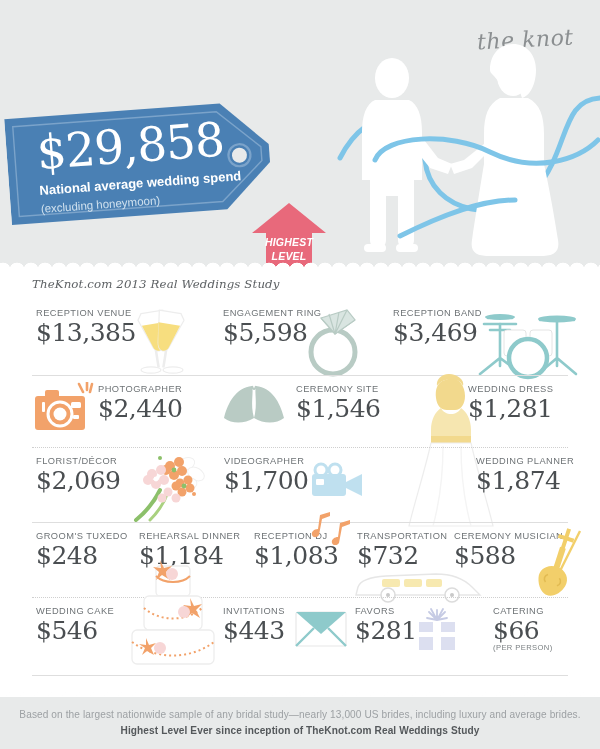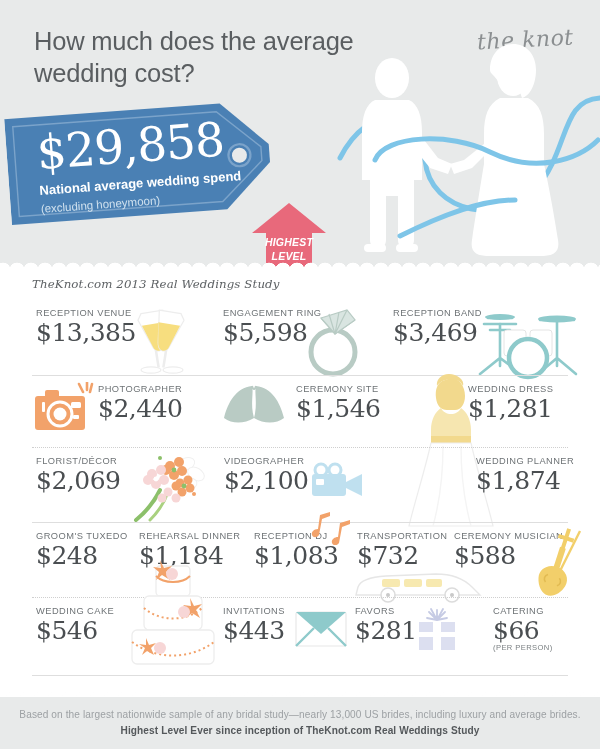--- a/index.html
+++ b/index.html
@@ -124,21 +124,20 @@
     font-size:10.1px;color:#54585b;font-weight:bold;letter-spacing:0.1px;
   }
 </style>
 </head>
 <body>
 
 <div id="page">
 
   <div class="header">
 
-    <div class="title">How much does the average wedding cost?</div>
     <div class="logo">the knot</div>
 
     <div class="couple">
       <svg width="270" height="232" viewBox="0 0 270 232">
 
         <path d="M10,118 C40,60 90,70 95,120 C100,175 175,185 205,150 C240,110 230,60 270,58" fill="none" stroke="#7ec5e8" stroke-width="5" stroke-linecap="round"></path>
 
         <g fill="#ffffff">
           <ellipse cx="62" cy="38" rx="17" ry="20"></ellipse>
           <path d="M45,60 C36,64 32,76 32,92 L32,140 L40,140 L40,200 C40,206 44,208 48,208
@@ -347,21 +346,21 @@
           <circle cx="44" cy="20" r="2.4" fill="#8cc06a"></circle>
           <circle cx="54" cy="36" r="2.4" fill="#8cc06a"></circle>
           <circle cx="26" cy="29" r="2.4" fill="#ffffff"></circle>
           <circle cx="30" cy="8" r="2" fill="#8cc06a"></circle>
           <circle cx="64" cy="44" r="2" fill="#f2a26a"></circle>
         </svg>
       </div>
 
       <div class="item" style="left:224px;top:8px;">
         <div class="lbl">VIDEOGRAPHER</div>
-        <div class="amt">$2,100</div>
+        <div class="amt">$1,700</div>
       </div>
       <div class="ico" style="left:308px;top:14px;">
         <svg width="62" height="44" viewBox="0 0 62 44">
           <rect x="4" y="12" width="34" height="22" rx="3" fill="#bfe0ef"></rect>
           <path d="M38,20 L54,12 L54,34 L38,26 Z" fill="#bfe0ef"></path>
           <circle cx="13" cy="8" r="6" fill="none" stroke="#bfe0ef" stroke-width="3"></circle>
           <circle cx="27" cy="8" r="6" fill="none" stroke="#bfe0ef" stroke-width="3"></circle>
           <rect x="8" y="17" width="8" height="6" rx="1" fill="#ffffff"></rect>
         </svg>
       </div>

